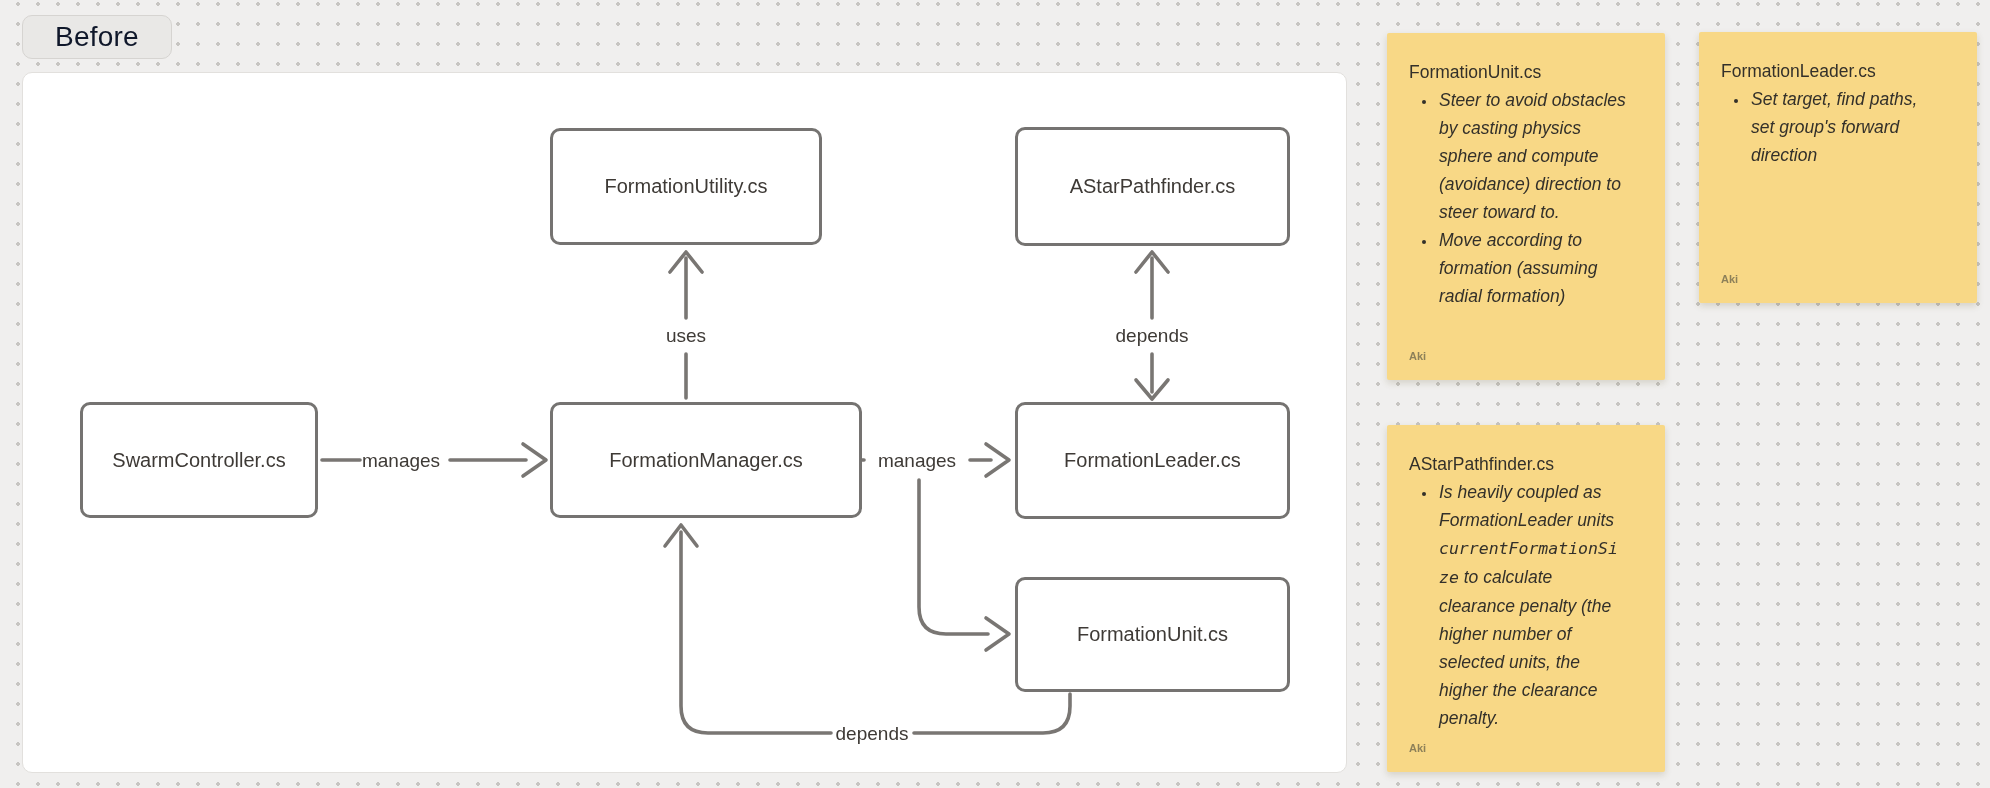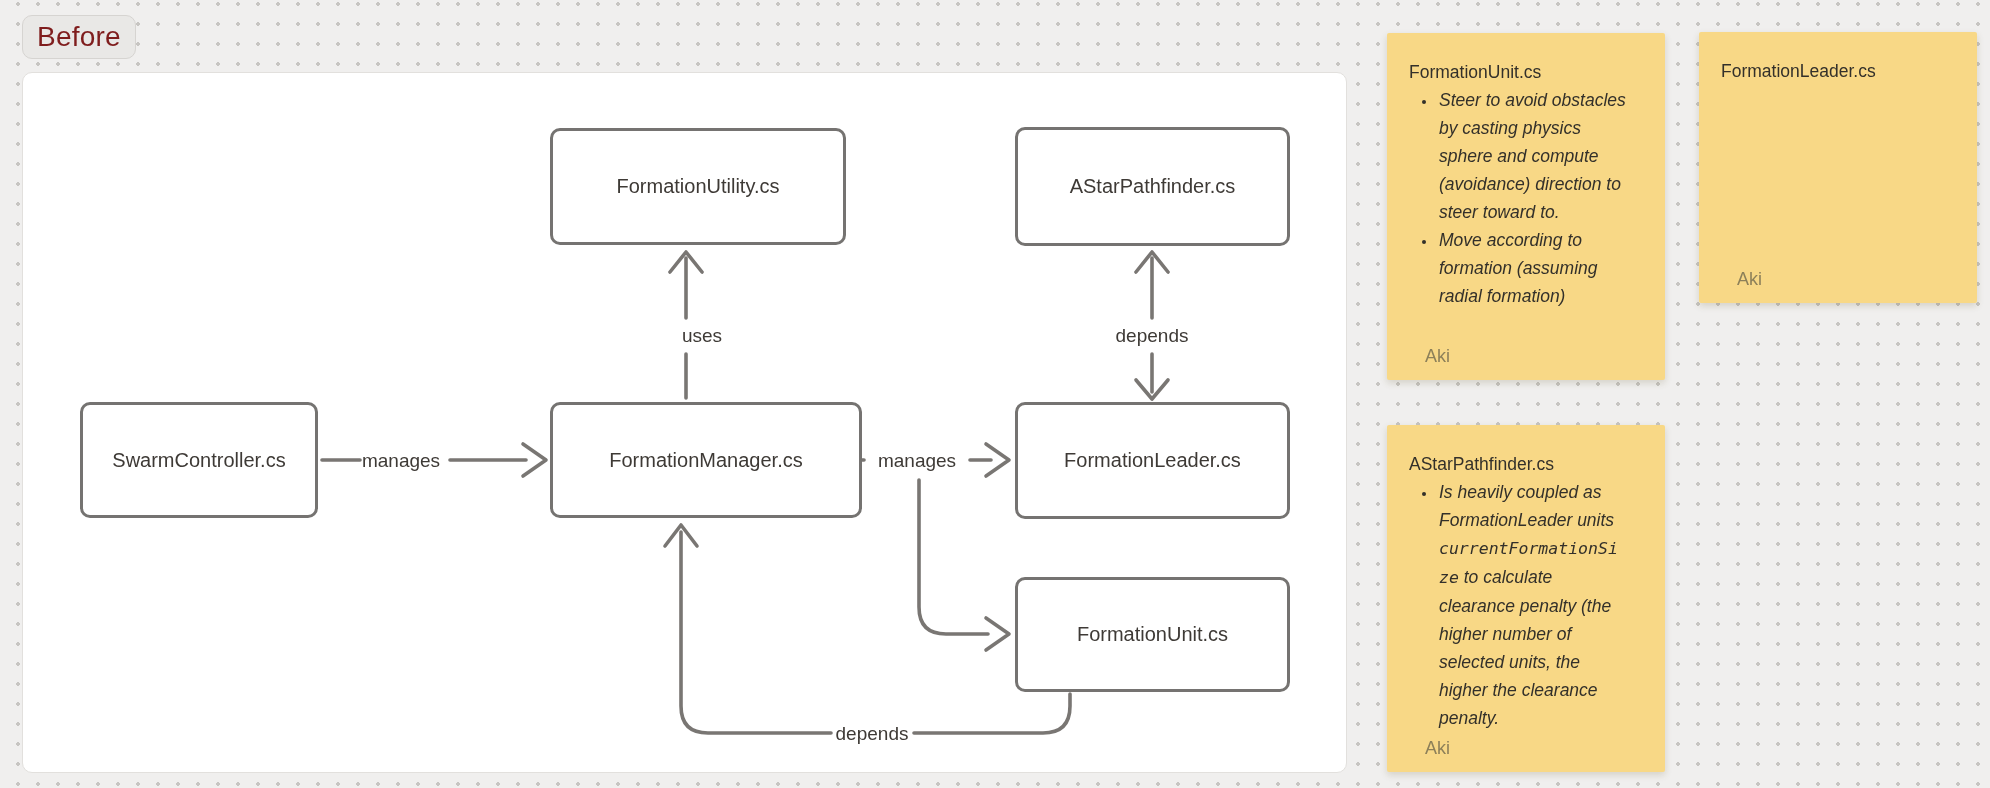--- a/index.html
+++ b/index.html
@@ -10,22 +10,22 @@
     background-image:radial-gradient(circle,#c7c5c2 1.7px,rgba(0,0,0,0) 1.9px);
     background-size:20px 20px;background-position:8px 14px;
   }
   .section-frame{
     position:absolute;left:22px;top:72px;width:1323px;height:699px;
     background:#ffffff;border:1px solid #e2e0dd;border-radius:10px;
   }
   .section-chip{
     position:absolute;left:22px;top:15px;height:42px;
     background:#e9e8e6;border:1.5px solid #d6d4d1;border-radius:10px;
-    display:flex;align-items:center;padding:0 14px;
-    font-size:28px;font-weight:500;color:#7f1d1d;letter-spacing:.2px;
+    display:flex;align-items:center;padding:0 32px;
+    font-size:28px;font-weight:500;color:#0f172a;letter-spacing:.2px;
   }
   .connector-layer{position:absolute;left:0;top:0;width:1990px;height:788px;}
   .connector-layer path{fill:none;stroke:#797673;stroke-width:3.6px;stroke-linecap:round;stroke-linejoin:round;}
   .node{
     position:absolute;background:#ffffff;border:3.6px solid #757371;border-radius:10px;
     display:flex;align-items:center;justify-content:center;
     font-size:20px;color:#3e3a36;box-sizing:border-box;text-align:center;
   }
   .edge-label{
     position:absolute;transform:translate(-50%,-50%);
@@ -36,22 +36,22 @@
     box-shadow:0 3px 7px rgba(90,75,30,.18);
     padding:25px 38px 46px 22px;box-sizing:border-box;
     color:#33302a;font-size:17.5px;line-height:28px;
   }
   .note-title{margin:0;}
   .note ul{margin:0;padding-left:28px;list-style:disc;font-style:italic;}
   .note li{padding-left:2px;}
   .note li::marker{font-size:14px;color:#33302a;}
   .code{font-family:"DejaVu Sans Mono",monospace;font-size:16.5px;word-break:break-all;}
   .note-author{
-    position:absolute;left:38px;bottom:16px;
-    font-size:18px;color:#8d8059;line-height:16px;
+    position:absolute;left:22px;bottom:16px;
+    font-size:11px;color:#8d8059;line-height:16px;font-weight:bold;
   }
 </style>
 </head>
 <body>
 
 <div>
 
   <div class="section-frame"></div>
 
   <div class="section-chip">
@@ -93,53 +93,56 @@
     <g>
       <path d="M1070 694 V706 Q1070 733 1043 733 H914"></path>
       <path d="M831 733 H708 Q681 733 681 706 V532"></path>
       <path d="M665 546 L681 525 L697 546"></path>
     </g>
   </svg>
 
   <div class="node" style="left:80px;top:402px;width:238px;height:116px;">
     <span>SwarmController.cs</span>
   </div>
-  <div class="node" style="left:550px;top:128px;width:296px;height:117px;">
+  <div class="node" style="left:550px;top:128px;width:272px;height:117px;">
     <span>FormationUtility.cs</span>
   </div>
   <div class="node" style="left:550px;top:402px;width:312px;height:116px;">
     <span>FormationManager.cs</span>
   </div>
   <div class="node" style="left:1015px;top:127px;width:275px;height:119px;">
     <span>AStarPathfinder.cs</span>
   </div>
   <div class="node" style="left:1015px;top:402px;width:275px;height:117px;">
     <span>FormationLeader.cs</span>
   </div>
   <div class="node" style="left:1015px;top:577px;width:275px;height:115px;">
     <span>FormationUnit.cs</span>
   </div>
 
   <span class="edge-label" style="left:401px;top:461px;">manages</span>
   <span class="edge-label" style="left:917px;top:461px;">manages</span>
-  <span class="edge-label" style="left:686px;top:336px;margin-left:16px;">uses</span>
+  <span class="edge-label" style="left:686px;top:336px;">uses</span>
   <span class="edge-label" style="left:1152px;top:336px;">depends</span>
   <span class="edge-label" style="left:872px;top:734px;">depends</span>
 
   <div class="note" style="left:1387px;top:33px;height:347px;">
     <p class="note-title">FormationUnit.cs</p>
     <ul>
       <li><span>Steer to avoid obstacles by casting physics sphere and compute (avoidance) direction to steer toward to.</span></li>
       <li><span>Move according to formation (assuming radial formation)</span></li>
     </ul>
     <span class="note-author">Aki</span>
   </div>
 
   <div class="note" style="left:1699px;top:32px;height:271px;">
     <p class="note-title">FormationLeader.cs</p>
+    <ul>
+      <li><span>Set target, find paths, set group's forward direction</span></li>
+    </ul>
     <span class="note-author">Aki</span>
   </div>
 
   <div class="note" style="left:1387px;top:425px;height:347px;">
     <p class="note-title">AStarPathfinder.cs</p>
     <ul>
       <li><span>Is heavily coupled as FormationLeader units </span><span class="code">currentFormationSize</span><span> to calculate clearance penalty (the higher number of selected units, the higher the clearance penalty.</span></li>
     </ul>
     <span class="note-author">Aki</span>
   </div>

